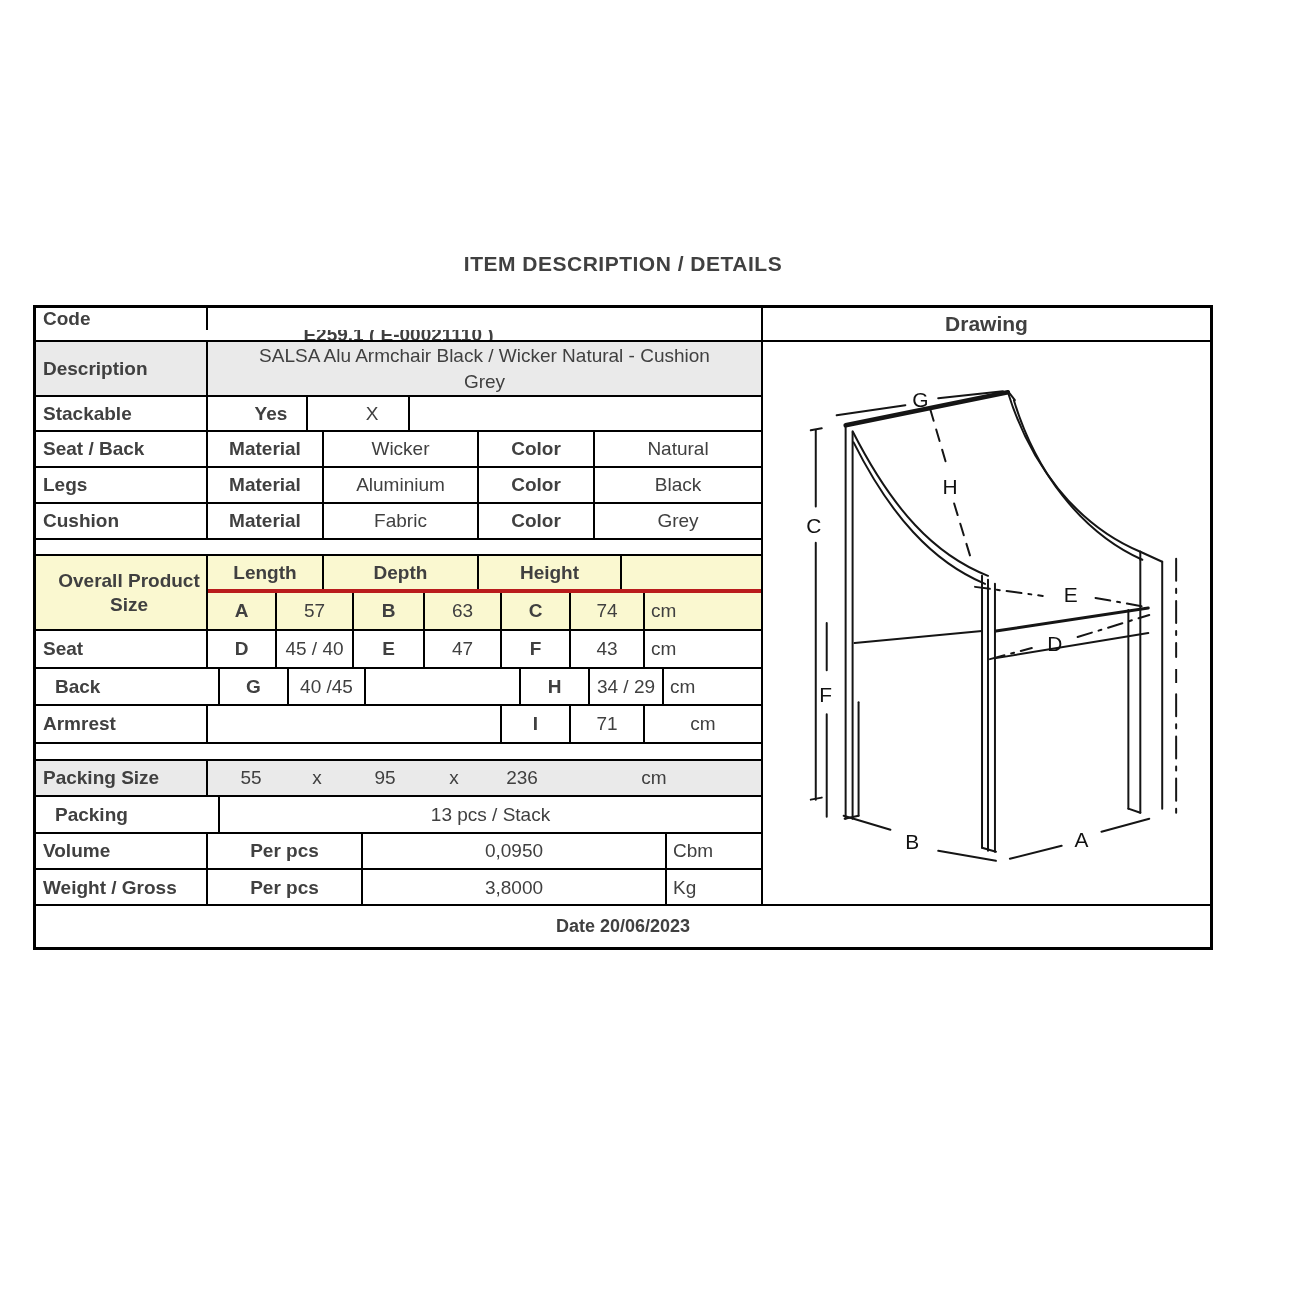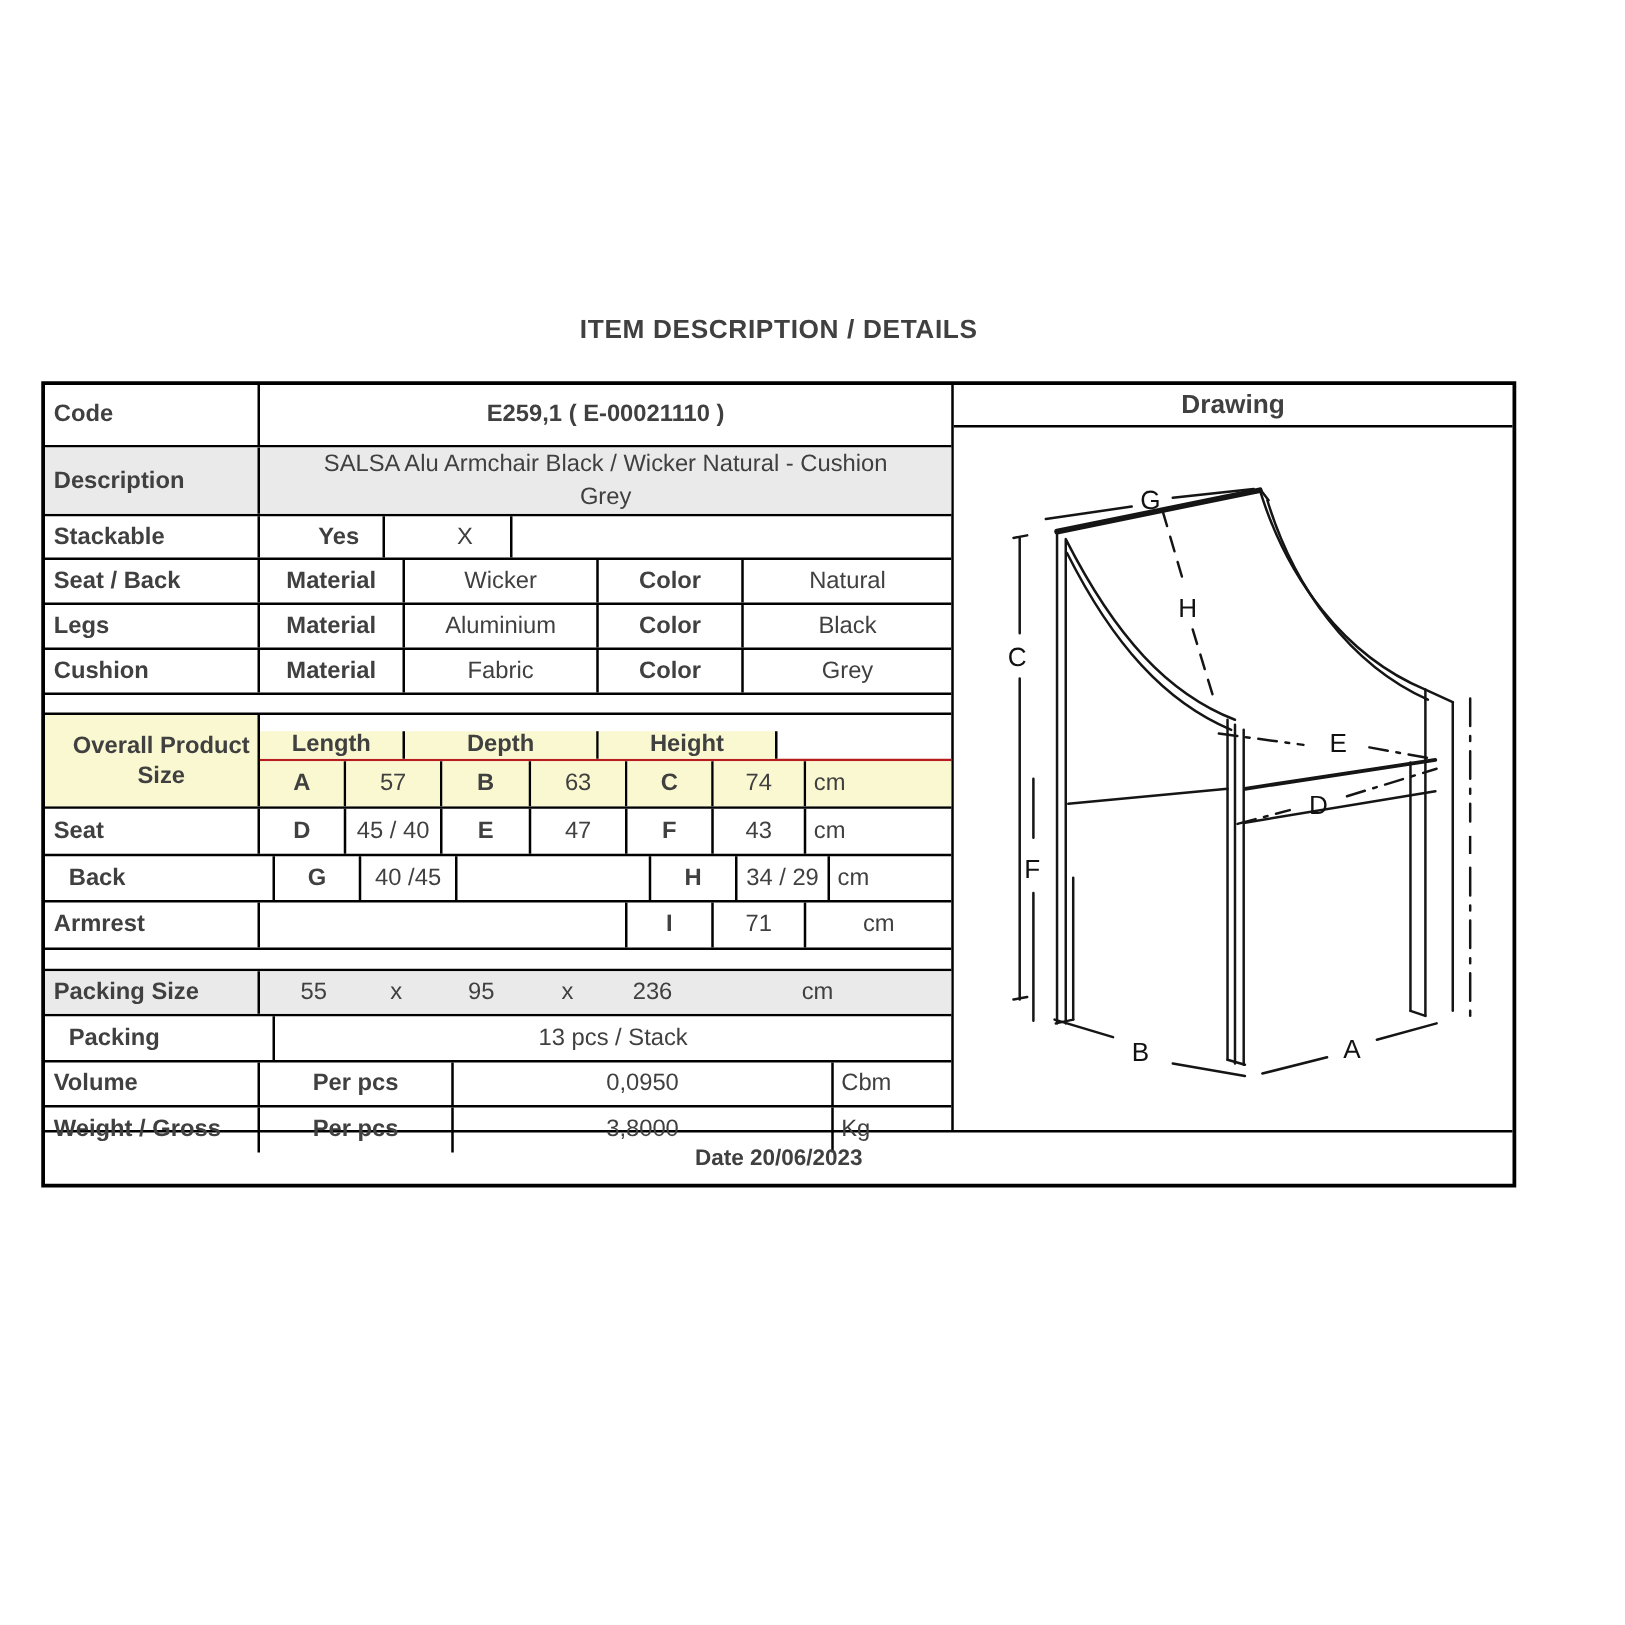--- a/index.html
+++ b/index.html
@@ -21,26 +21,26 @@
   .b{font-weight:bold;}
   .grey{background:#EAEAEA;}
   .yellow{background:#FAF8D0;}
   .fill{flex:1;}
   .unit-l{justify-content:flex-start;padding-left:6px;}
   
   .w72{width:72px;flex:0 0 auto;} .w74{width:74px;flex:0 0 auto;}
   .w146{width:116px;flex:0 0 auto;} .w148{width:155px;flex:0 0 auto;} .w143{width:143px;flex:0 0 auto;}
   .w69{width:69px;flex:0 0 auto;} .w77{width:77px;flex:0 0 auto;} .w71{width:71px;flex:0 0 auto;}
   .w294{width:294px;flex:0 0 auto;} .w155{width:155px;flex:0 0 auto;} .w304{width:304px;flex:0 0 auto;}
-  .h34{height:50px;} .h55{height:55px;} .h35{height:35px;gap:28px;} .h36{height:36px;} .h37{height:37px;padding-left:12px;}
+  .h34{height:34px;flex-direction:column;} .h55{height:55px;} .h35{height:35px;gap:28px;} .h36{height:36px;} .h37{height:37px;padding-left:12px;}
   .h38{height:38px;} .h16{height:16px;} .h17{height:17px;} .h75{height:75px;}
   .desc-text{max-width:490px;text-align:center;line-height:1.35;}
   .ops-right{flex:1;display:flex;flex-direction:column;}
   .subrow{display:flex;box-sizing:border-box;}
-  .subrow.top{height:38px;border-bottom:2px solid #b91c1c;align-items:flex-end;}
+  .subrow.top{height:38px;border-bottom:4px solid #b91c1c;}
   .subrow.bot{height:37px;}
   .pack-rel{position:relative;}
   .pack-rel span{position:absolute;top:50%;transform:translate(-50%,-50%);}
   .drawing-header{height:34px;border-bottom:2px solid #000;display:flex;align-items:center;
                   justify-content:center;font-size:21px;font-weight:bold;box-sizing:border-box;}
   .drawing-body{flex:1;position:relative;}
   .drawing-body svg{position:absolute;inset:0;width:100%;height:100%;}
   .date-row{flex:1;display:flex;align-items:center;justify-content:center;
             font-size:18px;font-weight:bold;}
 </style>

